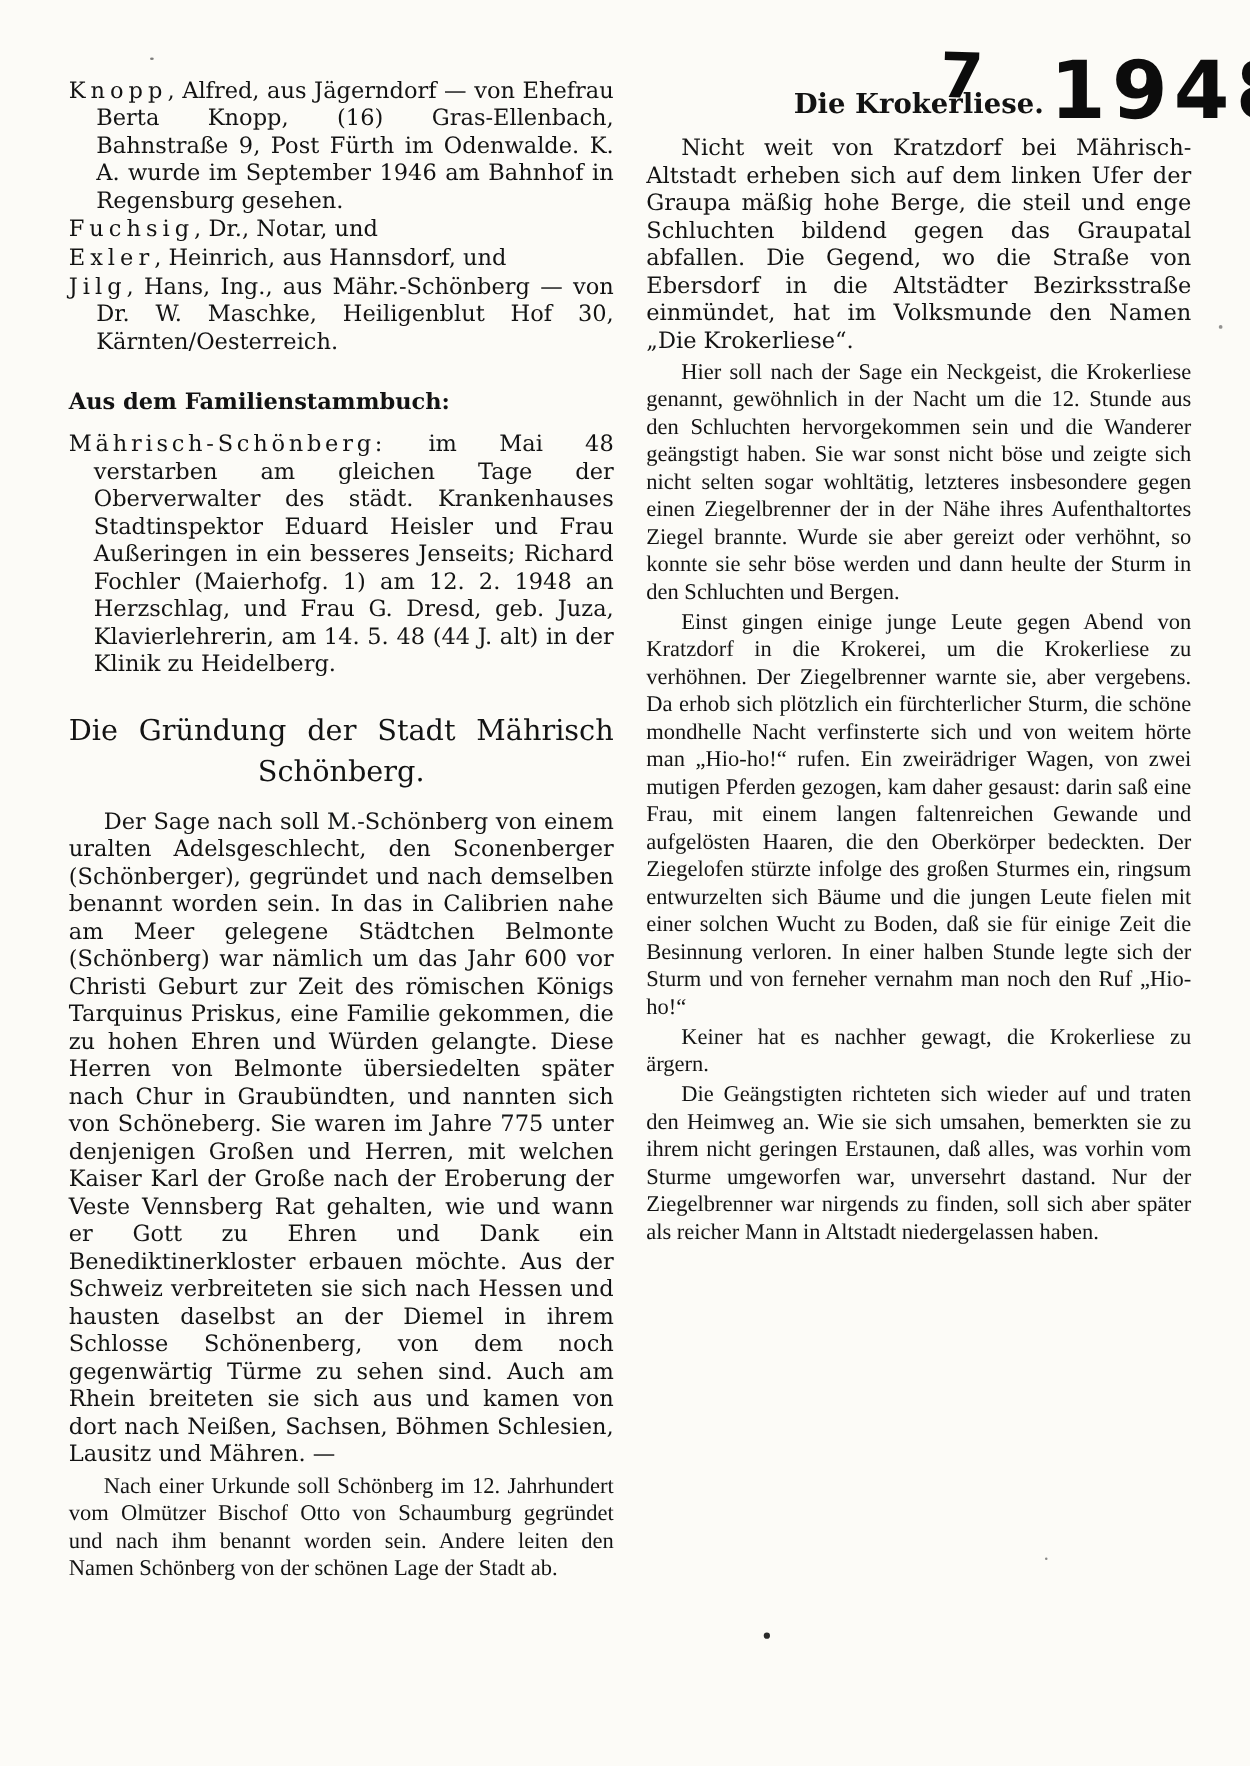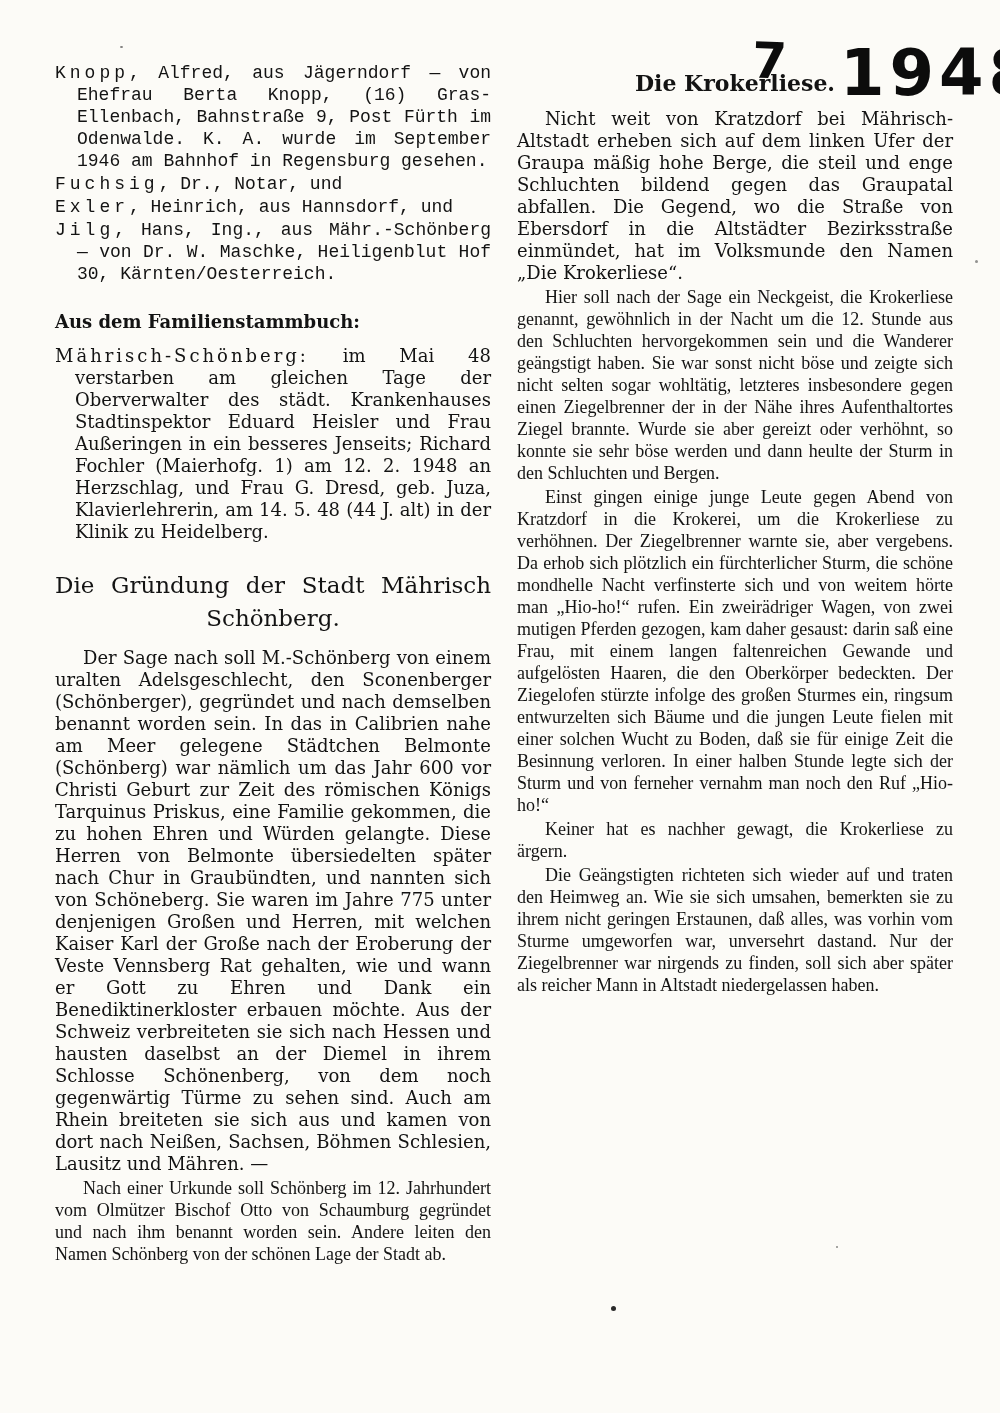--- a/index.html
+++ b/index.html
@@ -13,21 +13,21 @@
   }
   .col { position:absolute; top:62px; width:436px; }
   .col-left  { left:55px;  }
   .col-right { left:517px; }
   .bodytext {
     font-size:18px; line-height:22px;
     text-align:justify;
     margin:0;
   }
   
-  .entry { padding-left:22px; text-indent:-22px; margin:0 0 1px 0;font-family:Liberation Mono, monospace; }
+  .entry { padding-left:22px; text-indent:-22px; margin:0 0 1px 0; }
   .entry-name { letter-spacing:4px; }
   
   .family-heading {
     font-size:18px; line-height:26px; font-weight:bold;
     text-align:left; margin:24px 0 10px 0;
   }
   .family-para { padding-left:20px; text-indent:-20px; margin:0; }
   .family-lead { letter-spacing:3px; }
   
   .founding-heading { margin:26px 0 12px 0; font-weight:normal; font-size:23px; line-height:33px; }

